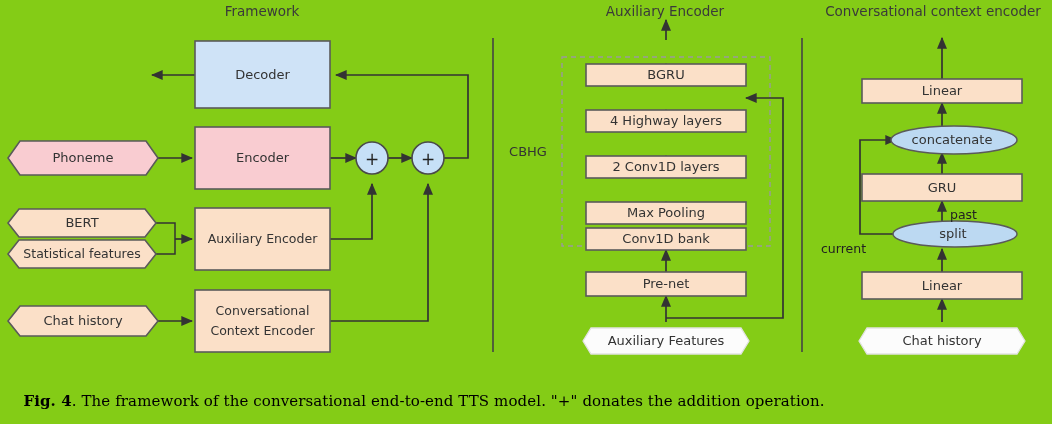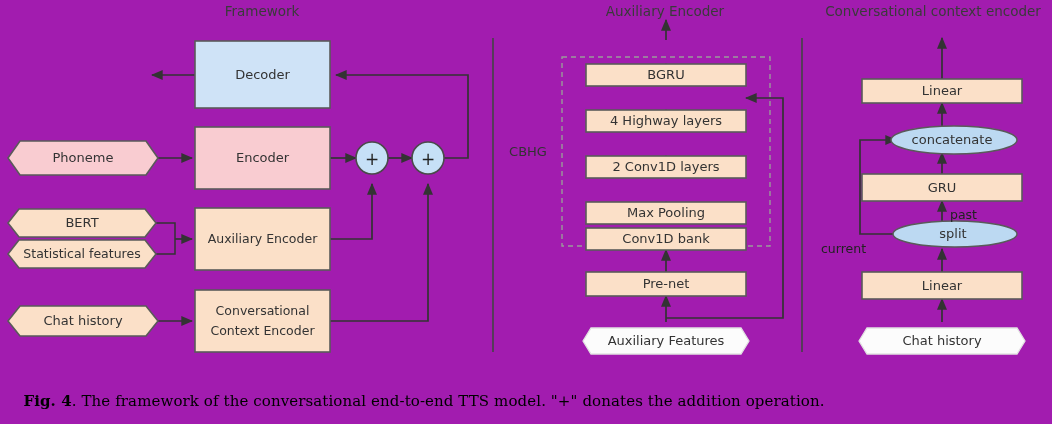--- a/index.html
+++ b/index.html
@@ -10,21 +10,21 @@
   body {
     width: 1052px;
     height: 424px;
     font-family: "DejaVu Sans", sans-serif;
     overflow: hidden;
   }
   #figure-root {
     position: relative;
     width: 1052px;
     height: 424px;
-    background: #a21caf;
+    background: #84cc16;
   }
   svg#diagram {
     position: absolute;
     left: 0;
     top: 0;
     width: 1052px;
     height: 380px;
     display: block;
   }
   .panel-title {

